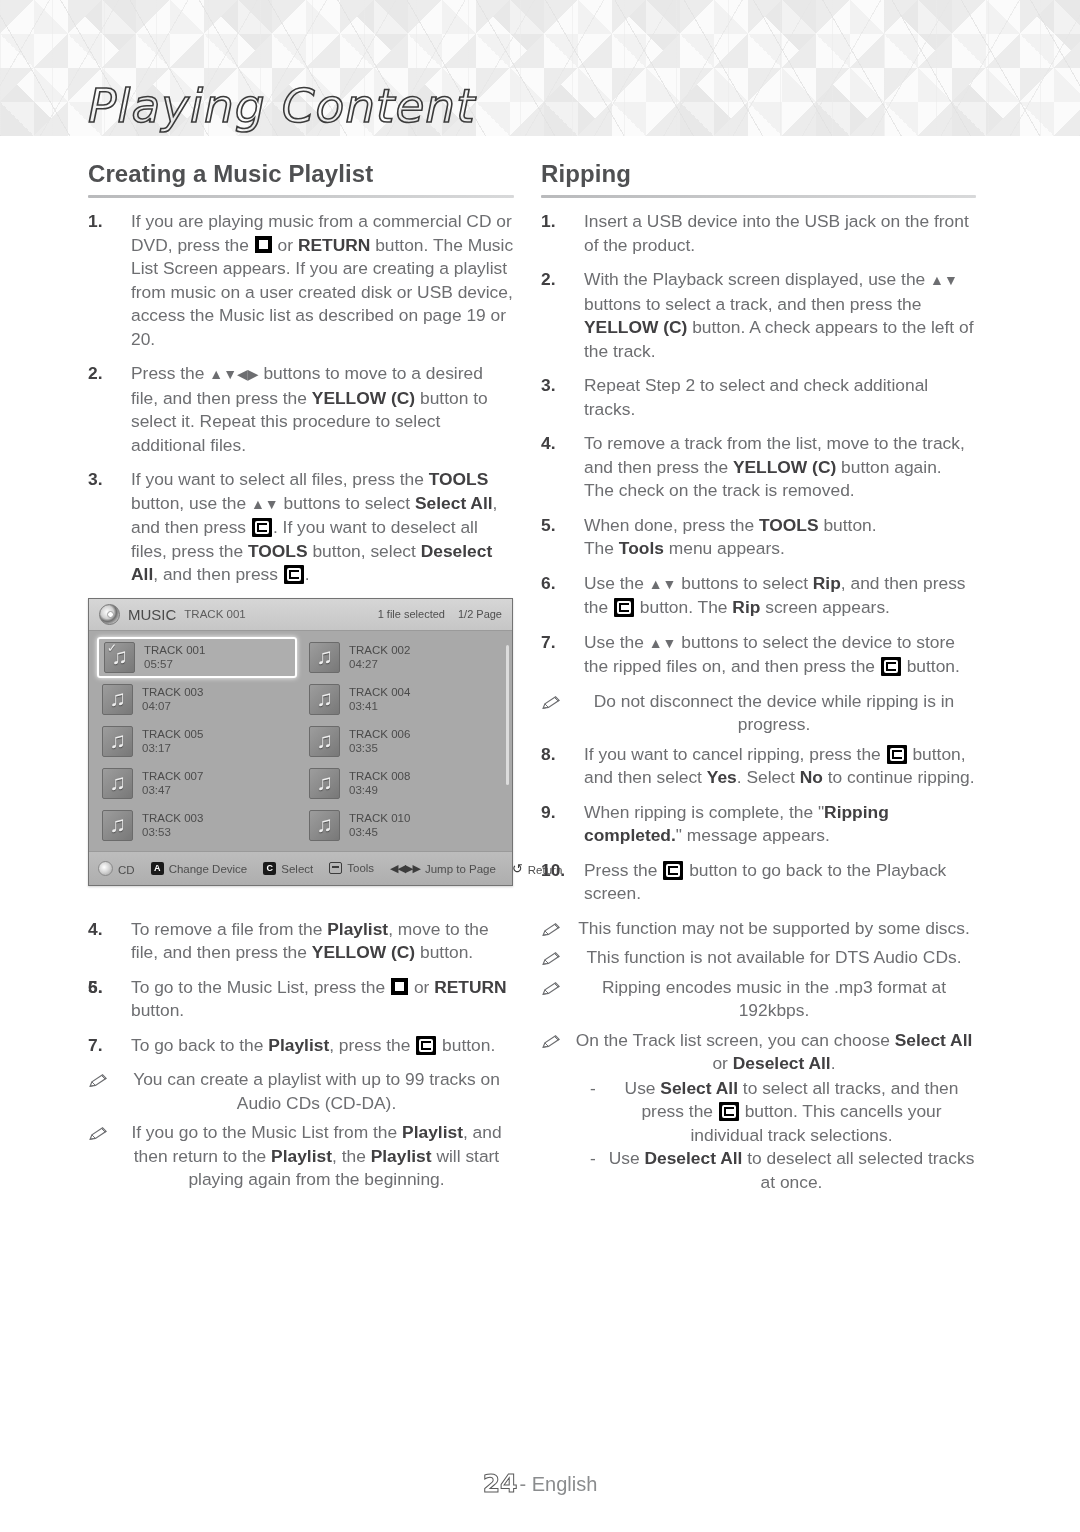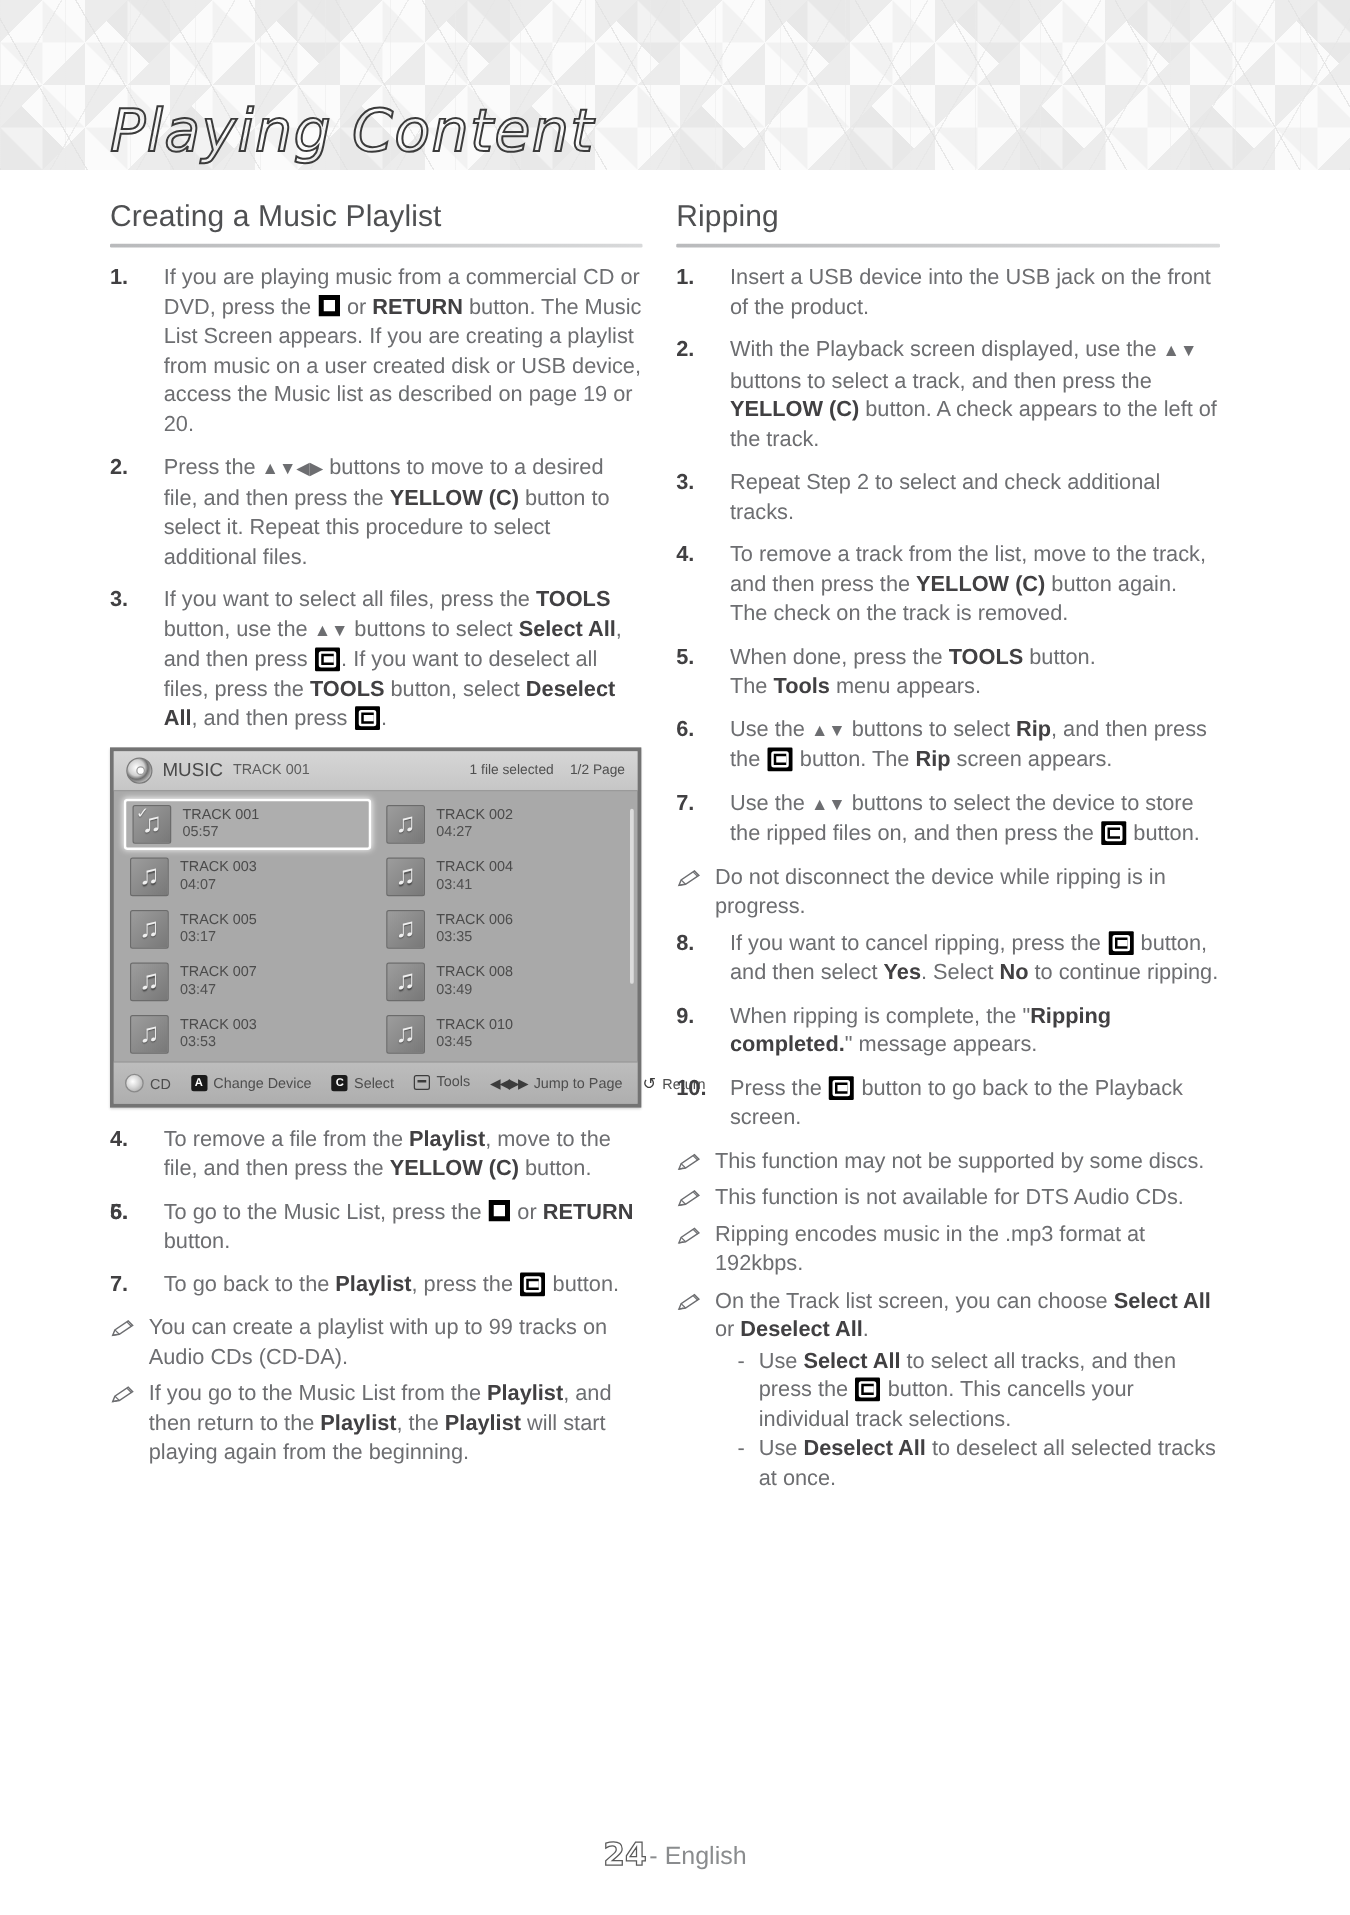--- a/index.html
+++ b/index.html
@@ -75,21 +75,21 @@
   .col {
     position: absolute;
     top: 0;
   }
   .col-left  { left: 88px;  width: 426px; }
   .col-right { left: 541px; width: 435px; }
 
   h2.section-title {
     margin: 0 0 0 0;
     font-size: 24px;
-    font-weight: normal;
+    font-weight: bold;
     color: #4f5052;
     letter-spacing: 0.1px;
     padding-bottom: 7px;
   }
   .rule {
     height: 3px;
     background: linear-gradient(to right, #b9babc, #d8d9da);
     margin-bottom: 12px;
     border-radius: 1px;
   }
@@ -115,20 +115,21 @@
     font-weight: bold;
     color: #414042;
     font-size: 17.4px;
   }
   ol.steps > li.wide .num { width: 40px; }
 
   ul.notes {
     list-style: none;
     margin: 0;
     padding: 0;
+    text-align: center;
   }
   ul.notes > li {
     position: relative;
     padding-left: 31px;
     margin-bottom: 6px;
     font-size: 17.4px;
     line-height: 23.5px;
     color: #6d6e71;
   }
   ul.notes > li .pencil {
@@ -201,23 +202,23 @@
     width: 8px; height: 5px;
     background: #fff;
   }
   .arrows { letter-spacing: 0px; color: #6d6e71; font-size: 14px; }
 
   
   .screenshot {
     position: relative;
     width: 425px;
     height: 288px;
-    margin: 8px 0 14px 0;
+    margin: 8px 0 32px 0;
     background: #a9a9a9;
-    border: 3px solid #737373;
+    border: 1px solid #737373;
     box-sizing: border-box;
     box-shadow: 0 1px 2px rgba(0,0,0,0.18);
     font-family: "Liberation Sans", sans-serif;
   }
   .ss-topbar {
     height: 32px;
     background: linear-gradient(to bottom, #d6d6d6, #c6c6c6);
     border-bottom: 1px solid #9a9a9a;
     display: flex;
     align-items: center;

